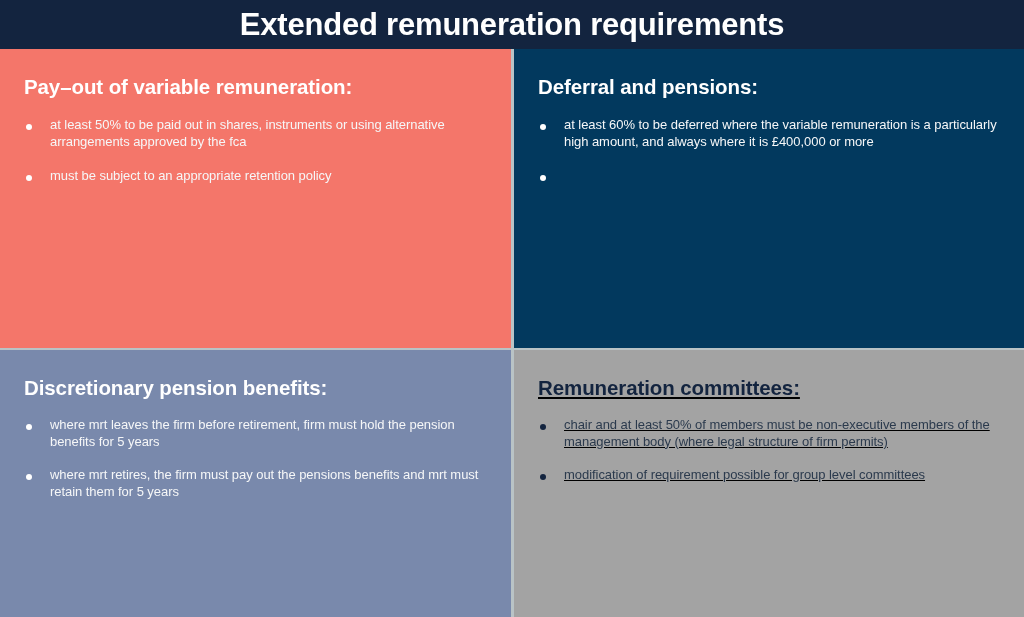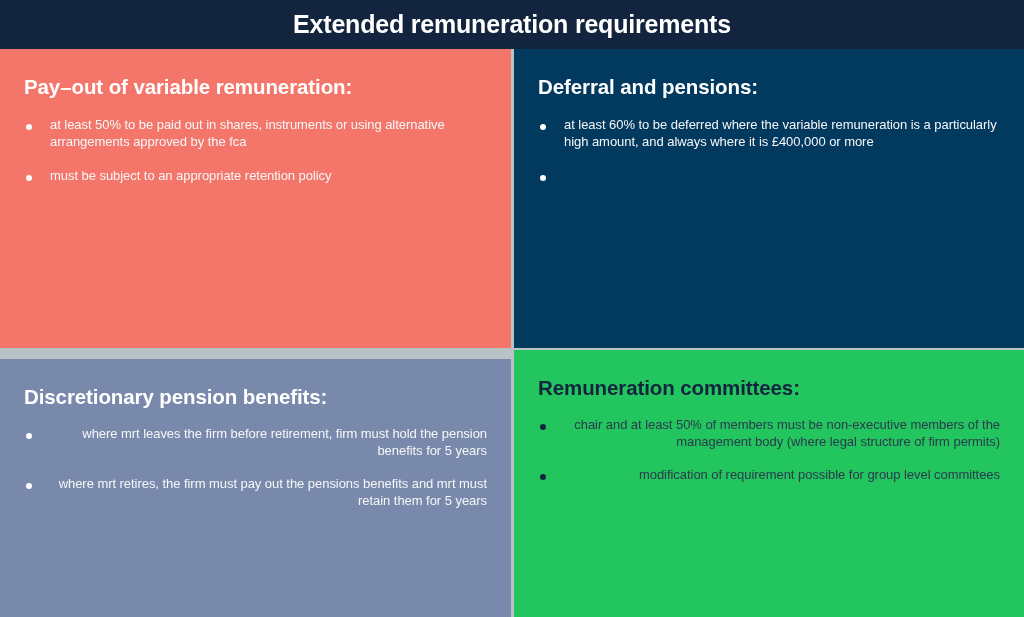--- a/index.html
+++ b/index.html
@@ -23,49 +23,49 @@
   .header {
     flex: 0 0 49px;
     background: #13243f;
     display: flex;
     align-items: center;
     justify-content: center;
   }
 
   .header-title {
     color: #ffffff;
-    font-size: 25px;
+    font-size: 31px;
     font-weight: bold;
     letter-spacing: -0.2px;
     line-height: 1;
     text-align: center;
   }
 
   
   .grid {
     flex: 1 1 auto;
     display: grid;
     grid-template-columns: 511px 1fr;
     grid-template-rows: 299px 1fr;
     column-gap: 3px;
     row-gap: 2px;
     background: #b9c3c6;
   }
 
   .panel {
     position: relative;
     overflow: hidden;
-    padding: 26px 24px 10px 24px;
+    padding: 26px 8px 10px 24px;
     box-sizing: border-box;
   }
 
   .panel-coral      { background: #f4766a; }
   .panel-navy       { background: #02395e; }
-  .panel-slate      { background: #7989ac; margin-top: 9px; }
-  .panel-lightgrey  { background: #22c55e; }
+  .panel-slate      { background: #7989ac; }
+  .panel-lightgrey  { background: #a3a3a3; text-decoration: underline; }
 
   .panel-heading {
     font-size: 20.5px;
     font-weight: bold;
     line-height: 1.15;
     margin: 0 0 17px 0;
     letter-spacing: -0.1px;
   }
 
   .bullet-list {
@@ -108,21 +108,21 @@
   .panel-slate .bullet-dot { background: #ffffff; }
 
   
   .panel-lightgrey .panel-heading { color: #13243f; }
   .panel-lightgrey .bullet-item  { color: #2b3a4d; }
   .panel-lightgrey .bullet-dot   { background: #13243f; }
 
   
   .panel-navy .panel-heading { margin-bottom: 17px; }
   .panel-slate .bullet-item,
-  .panel-lightgrey .bullet-item { margin-bottom: 16px; text-align: right; }
+  .panel-lightgrey .bullet-item { margin-bottom: 16px; }
   .panel-slate .panel-heading,
   .panel-lightgrey .panel-heading { margin-bottom: 16px; }
 </style>
 </head>
 <body>
 
 <div id="infographic">
 
   <div class="header">
     <div class="header-title">Extended remuneration requirements</div>

